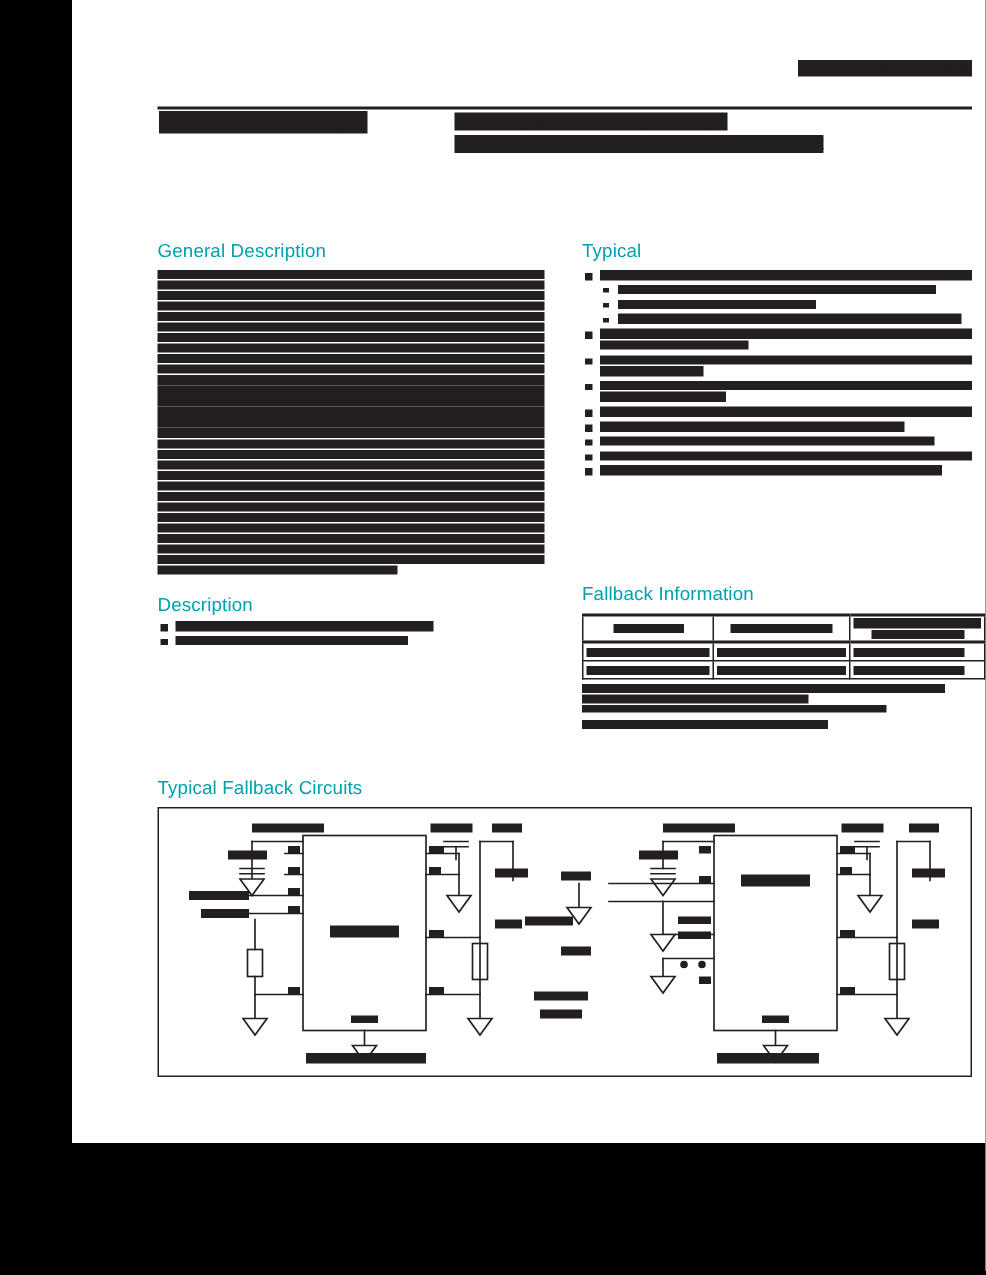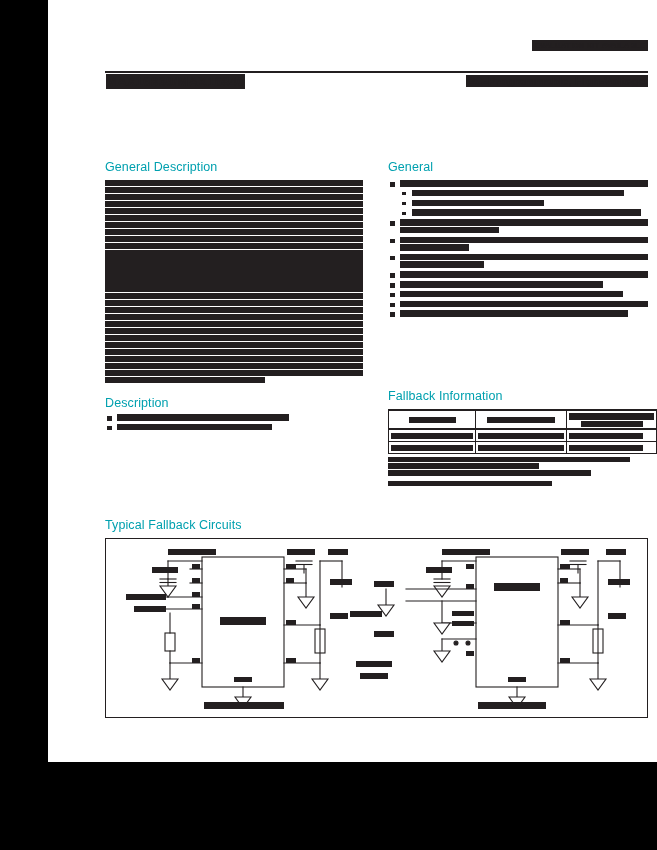--- a/index.html
+++ b/index.html
@@ -54,21 +54,21 @@
     line-height: 15px;
     letter-spacing: .3px;
     white-space: nowrap;
   }
 
   .doc-subtitle {
     position: absolute;
     right: 57px;
     top: 74px;
     width: 345px;
-    text-align: right;
+    text-align: left;
     font-size: 11.5px;
     font-weight: bold;
     color: #231f20;
     line-height: 14.5px;
   }
   .doc-subtitle span {
     background: #231f20;
     display: inline;
     box-decoration-break: clone;
     -webkit-box-decoration-break: clone;
@@ -226,20 +226,21 @@
 <div id="page">
 
   <div class="eval-kit">EVALUATION KIT AVAILABLE</div>
 
   <div class="title-rule"></div>
 
   <div class="part-number">MAX16839/MAX16840</div>
 
   <div class="doc-subtitle">
     <span>I2C-Programmable, High-Voltage,</span><br>
+    <span>350mA LED Driver with LED Current Fallback</span>
   </div>
 
   <div class="sec-h" style="left:57px; top:160px;">General Description</div>
 
   <div class="col-left redacted-para" style="top:180px;" id="gen-desc-body">
       <span class="ln" style="width: 100%;"></span>
       <span class="ln" style="width: 100%;"></span>
       <span class="ln" style="width: 100%;"></span>
       <span class="ln" style="width: 100%;"></span>
       <span class="ln" style="width: 100%;"></span>
@@ -273,21 +274,21 @@
 
   <ul class="col-left bullets" style="top:414px;" id="applications-list">
       <li title="General Illumination and Lighting">
         <span class="bar" style="width: 70%;"></span>
       </li>
       <li title="Architectural and Decorative Lighting">
         <span class="bar" style="width: 63%;"></span>
       </li>
     </ul>
 
-  <div class="sec-h" style="left:340px; top:160px;">General</div>
+  <div class="sec-h" style="left:340px; top:160px;">Typical</div>
 
   <ul class="col-right bullets" style="top:180px;" id="features-list">
       <li class="" title="Wide 8V to 40V Input with Overvoltage Lockout">
         <span class="bar" style="width: 100%;"></span>
       </li>
       <li class="sub" title="6.5V to 38V Continuous Operating Range">
         <span class="bar" style="width: 90%;"></span>
       </li>
       <li class="sub" title="40V Maximum Transient">
         <span class="bar" style="width: 56%;"></span>

